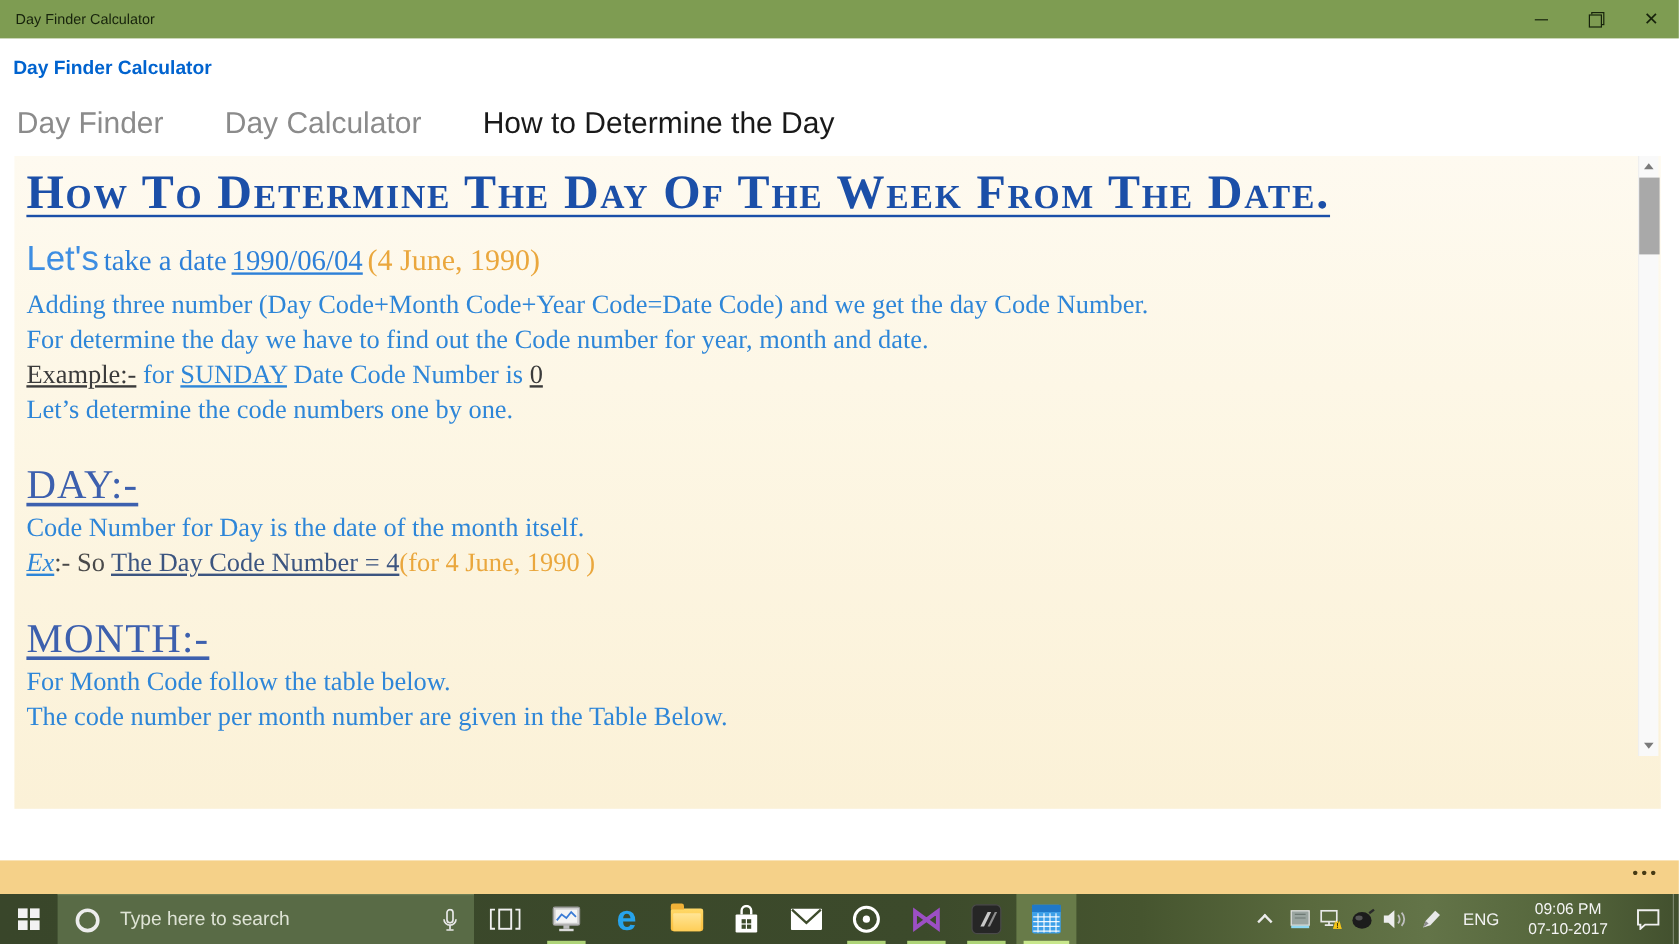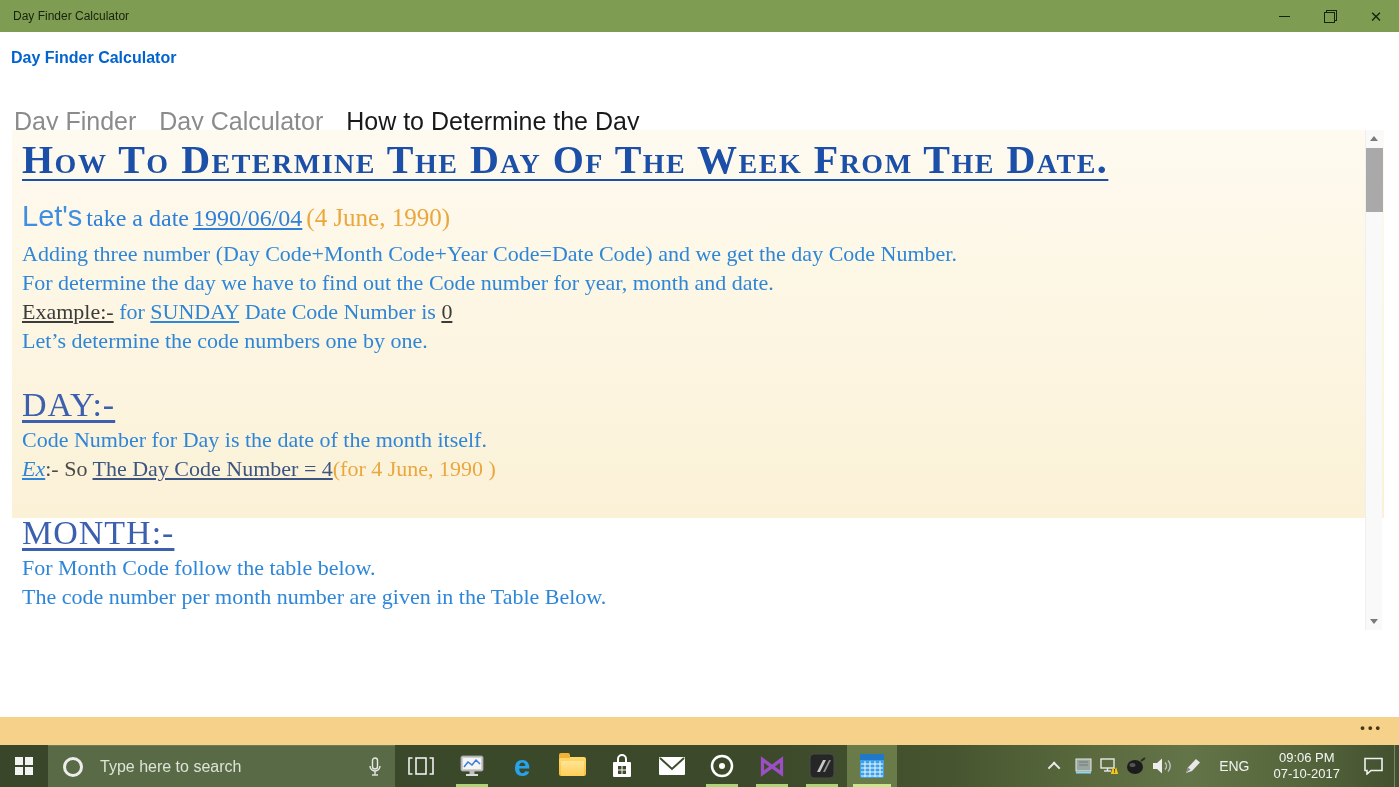--- a/index.html
+++ b/index.html
@@ -13,26 +13,26 @@
   .win-controls { margin-left:auto; display:flex; height:100%; }
   .win-btn { width:46px; height:100%; display:flex; align-items:center; justify-content:center; cursor:default; }
   .min-glyph { width:11px; border-top:1px solid #17230C; display:block; }
   .restore-glyph { position:relative; width:13px; height:13px; display:block; }
   .restore-glyph::before { content:""; position:absolute; top:0; right:0; width:9px; height:9px; border:1px solid #17230C; }
   .restore-glyph::after  { content:""; position:absolute; bottom:0; left:0; width:9px; height:9px; border:1px solid #17230C; background:#7E9C52; }
   .close-glyph { font-size:15px; color:#17230C; line-height:1; }
 
   
   .app-header { position:absolute; top:49px; left:11px; font-size:16px; font-weight:bold; color:#0063CF; }
-  .nav { position:absolute; top:107px; left:14px; display:flex; gap:23px; }
+  .nav { position:absolute; top:89px; left:14px; display:flex; gap:51px; }
   .nav-item { font-size:25px; font-weight:300; color:#8B8B8B; cursor:default; }
   .nav-item.active { color:#191919; }
 
   
-  .content { position:absolute; left:12px; top:130px; width:1372px; height:388px;
+  .content { position:absolute; left:12px; top:130px; width:1372px; height:544px;
              background:linear-gradient(180deg,#FEFAF0 0%, #FDF7E6 35%, #FBF1D7 100%);
              font-family:"Liberation Serif", serif; }
   .content-inner { padding:6px 40px 0 10px; }
   .headline { font-size:40px; line-height:48px; color:#1B4FA8; font-variant:small-caps;
               letter-spacing:1.5px; font-weight:bold; text-decoration:underline;
               text-decoration-thickness:2px; text-underline-offset:6px; white-space:nowrap; }
   .intro { margin-top:16px; white-space:nowrap; }
   .intro .lead { font-family:"Liberation Sans", sans-serif; font-size:29px; color:#3E8EE2; }
   .intro .seg  { font-size:24px; color:#2E80D8; }
   .intro .date-link { font-size:24px; color:#2E80D8; text-decoration:underline; }

